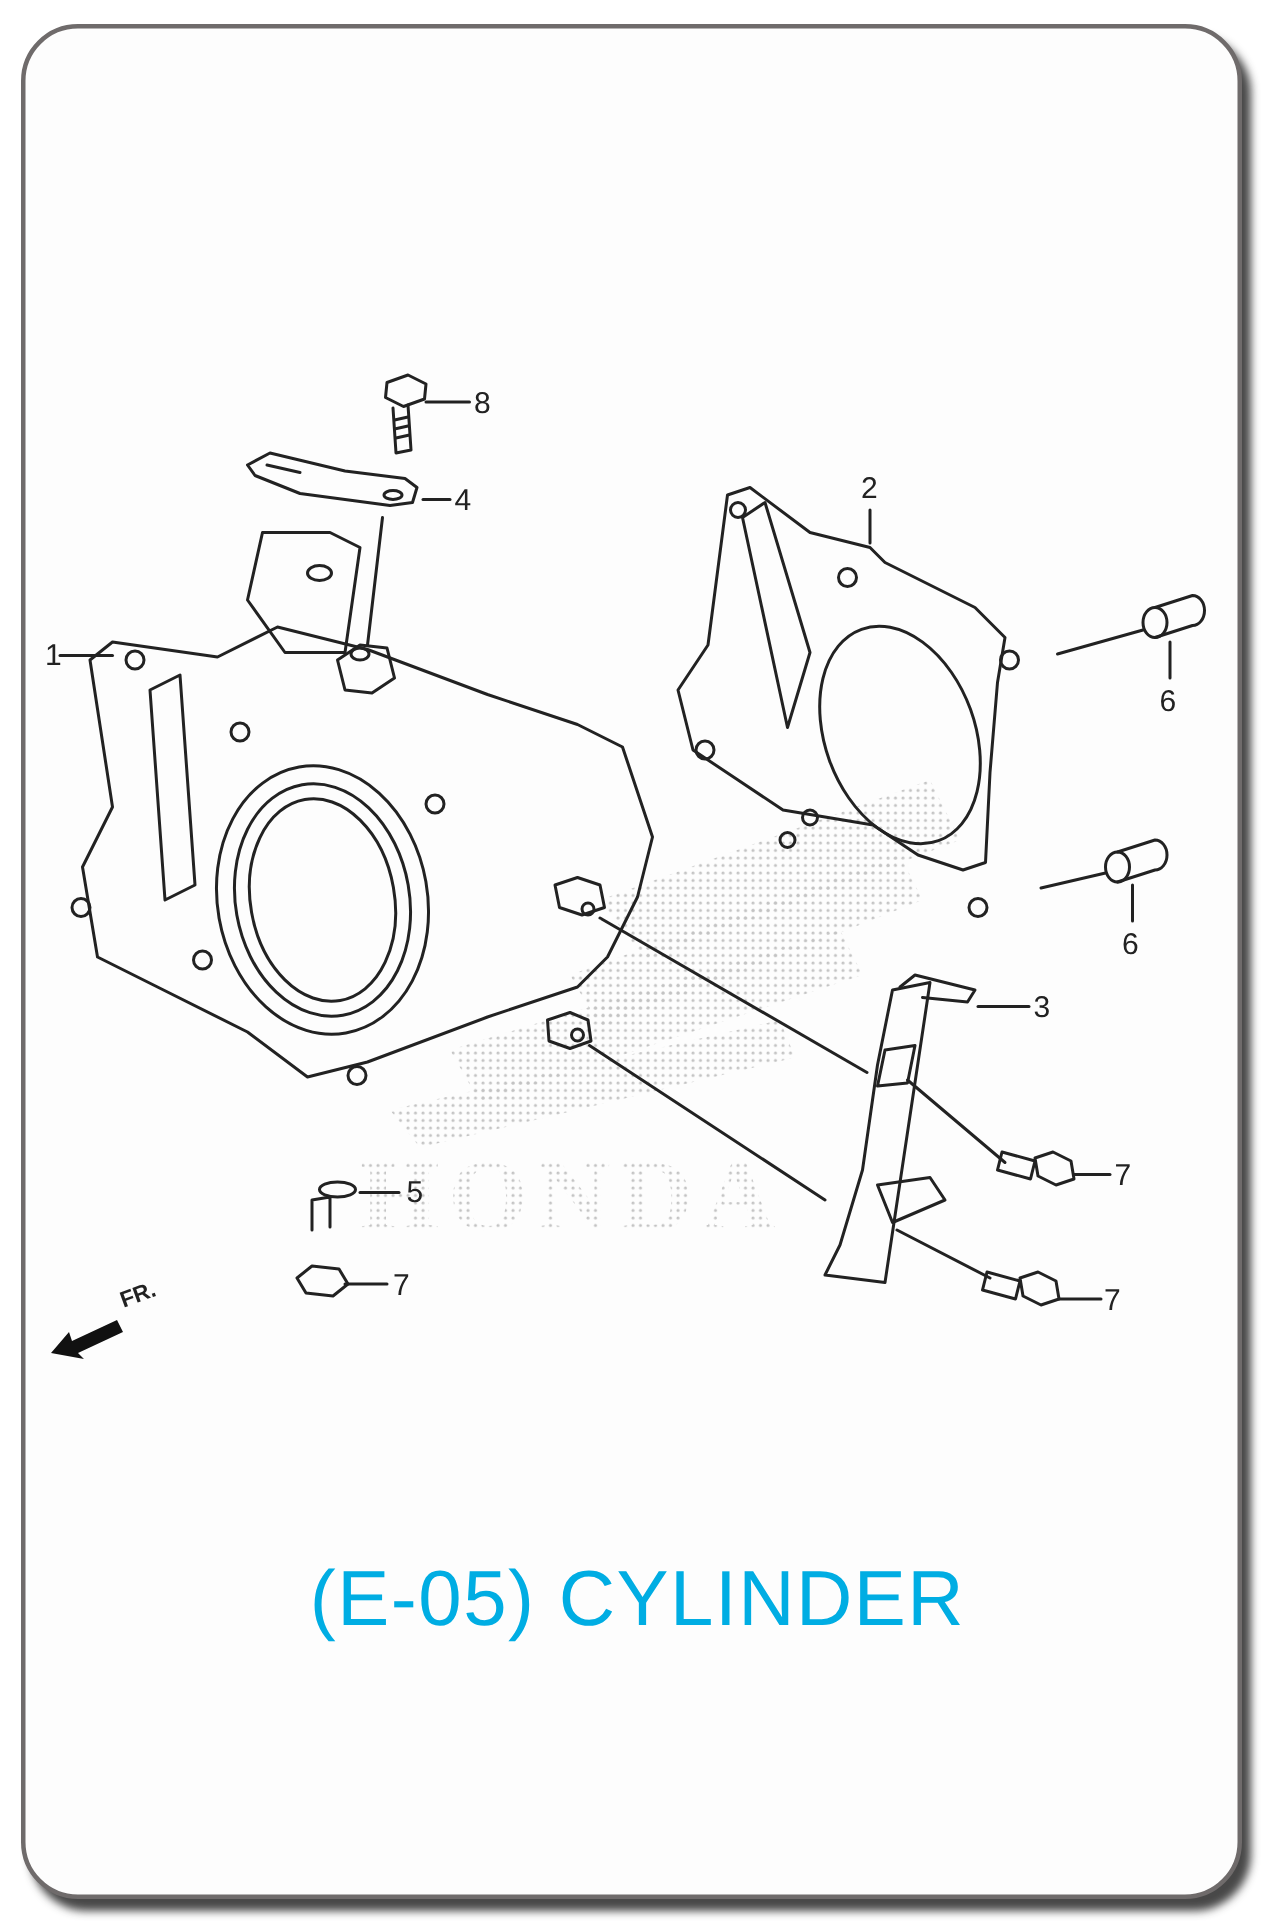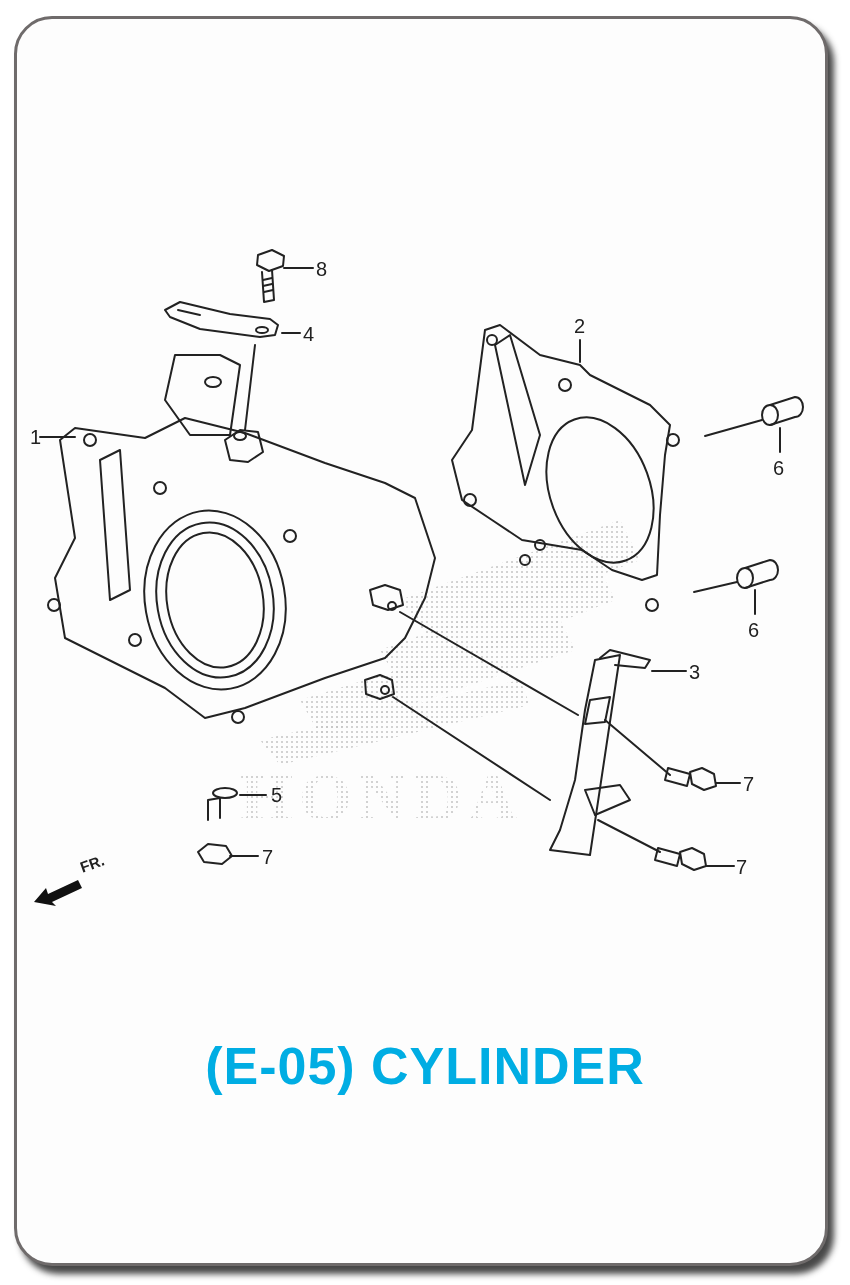--- a/index.html
+++ b/index.html
@@ -7,21 +7,21 @@
   .card {
     position: absolute; left: 14px; top: 16px; width: 814px; height: 1250px;
     border: 3px solid #6f6b6b; border-radius: 38px; background: #fdfdfd;
     box-shadow: 6px 8px 6px rgba(40,40,40,0.85);
     box-sizing: border-box;
   }
   .diagram { position: absolute; left: 0; top: 0; width: 850px; height: 1000px; }
   .callout { position: absolute; font-family: "Liberation Sans", sans-serif; font-size: 20px; color: #222; line-height: 1; }
   .title {
     position: absolute; left: 0; width: 850px; top: 1036px; text-align: center;
-    font-family: "Liberation Sans", sans-serif; font-weight: bold; font-size: 52px; color: #00ade3; letter-spacing: 1px;
+    font-family: "Liberation Sans", sans-serif; font-weight: normal; font-size: 52px; color: #00ade3; letter-spacing: 1px;
   }
   .fr { position: absolute; left: 30px; top: 850px; width: 90px; height: 60px; }
 </style>
 </head>
 <body>
 
 <div class="card"></div>
 
 <svg class="diagram" viewBox="0 0 850 1000" xmlns="http://www.w3.org/2000/svg">
   <defs>

